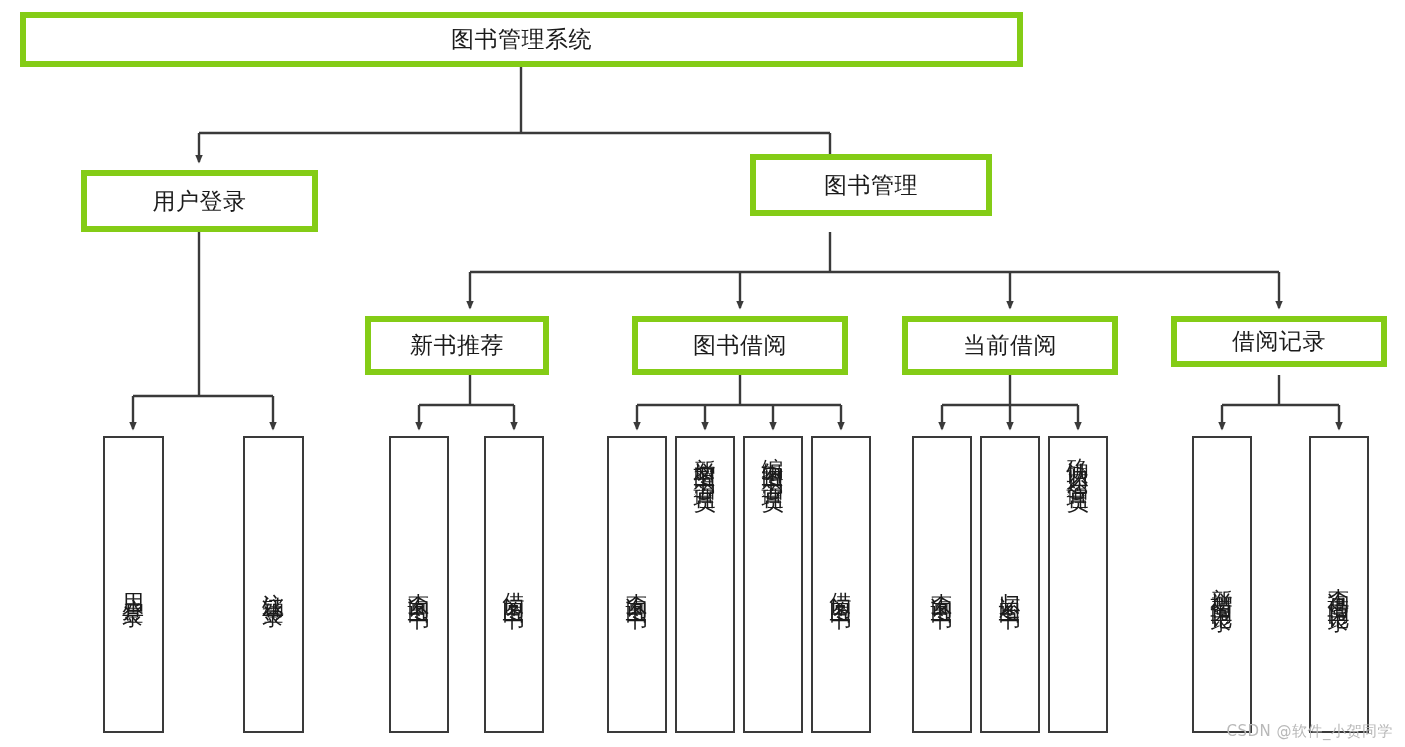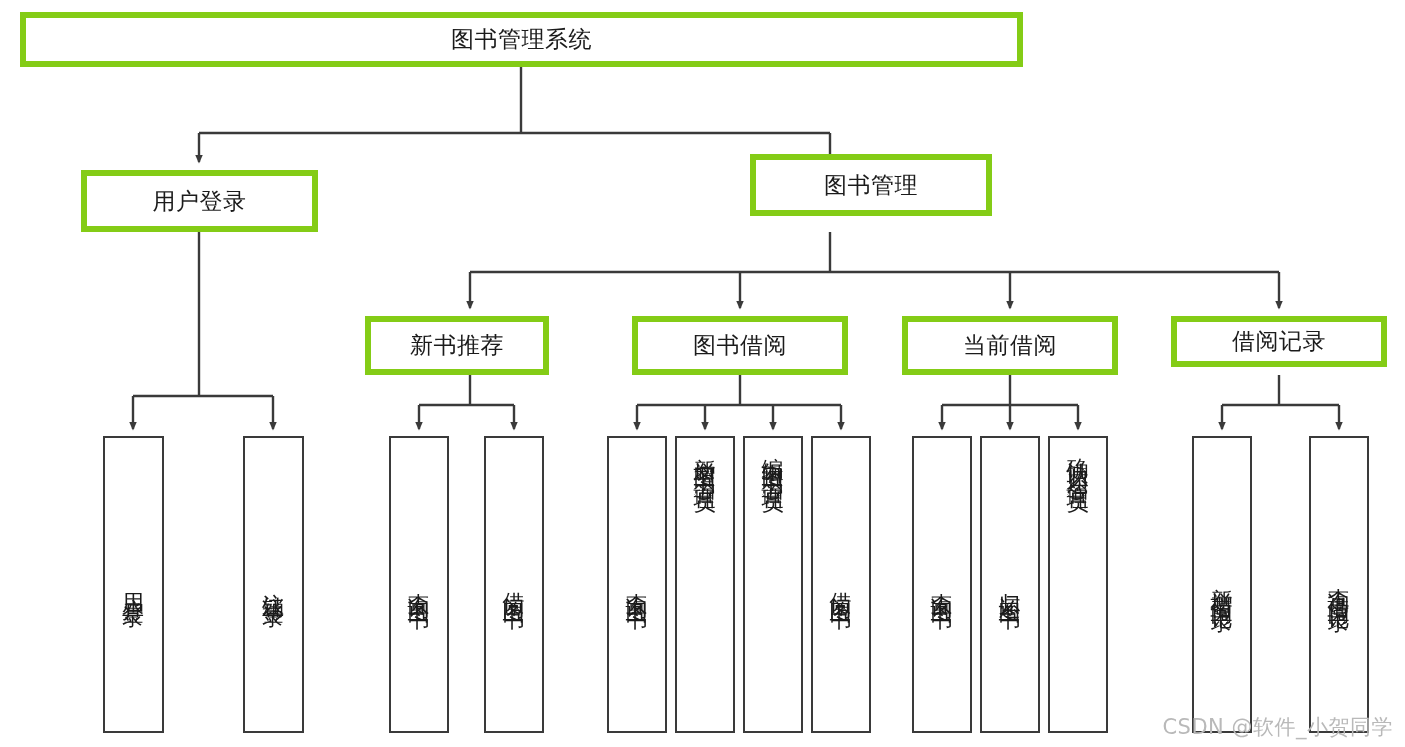--- a/index.html
+++ b/index.html
@@ -73,21 +73,21 @@
   .leafwrap.toptext {
     align-items: flex-start;
   }
   .leafwrap.toptext .label {
     margin-top: 2px;
   }
   #watermark {
     position: absolute;
     right: 12px;
     bottom: 6px;
-    font-size: 21px;
+    font-size: 15px;
     color: #b9b9b9;
     letter-spacing: 0.5px;
     font-family: "DejaVu Sans", "Liberation Sans", sans-serif;
     user-select: none;
   }
 </style>
 </head>
 <body>
 
 <div id="canvas">

